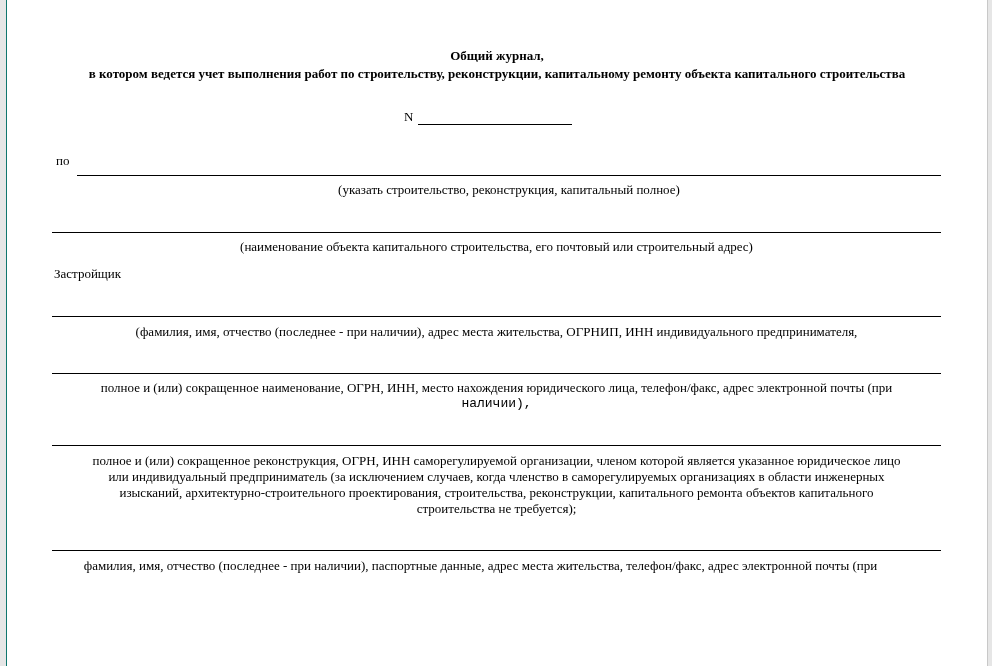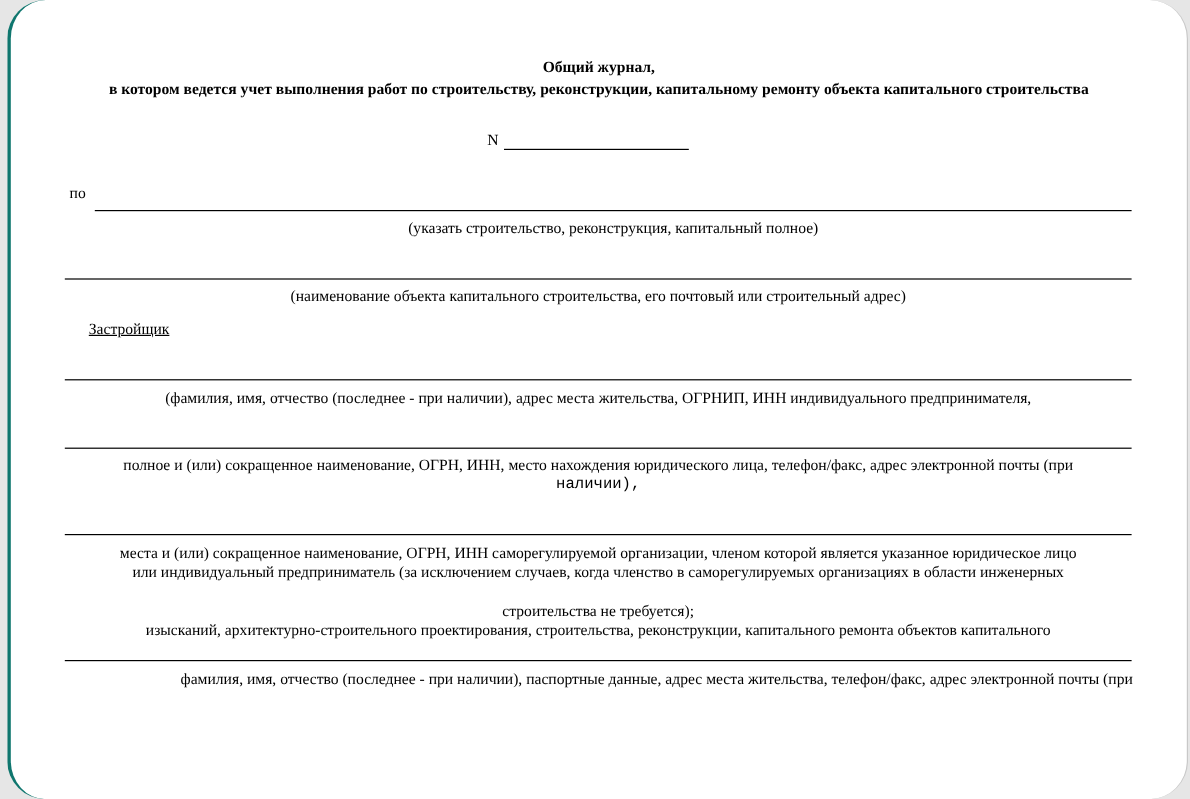--- a/index.html
+++ b/index.html
@@ -16,25 +16,24 @@
       height: 666px;
       background: #e6e6e6;
     }
     .page {
       position: absolute;
       left: 6px;
       top: 0;
       width: 980px;
       height: 666px;
       background: #ffffff;
-      border-left: 3px solid #0f766e;
+      border-left: 1px solid #0f766e;
       border-right: 1px solid #c8c8c8;
       font-family: "Liberation Serif", "DejaVu Serif", serif;
       color: #000;
-      border-radius: 32px;
     }
     .abs { position: absolute; }
     .title {
       left: 0; width: 980px; text-align: center;
       font-weight: bold; font-size: 13px; line-height: 16px;
     }
     .center-text {
       text-align: center; font-size: 13px; line-height: 16px;
     }
     .rule {
@@ -54,32 +53,32 @@
     <div class="abs label" style="left:397px; top:109px;">N</div>
     <div class="rule" style="left:411px; width:154px; top:124px;"></div>
 
     <div class="abs label" style="left:49px; top:153px;">по</div>
     <div class="rule" style="left:70px; width:864px; top:175px;"></div>
     <div class="abs center-text" style="left:70px; width:864px; top:182px;">(указать строительство, реконструкция, капитальный полное)</div>
 
     <div class="rule" style="left:45px; width:889px; top:232px;"></div>
     <div class="abs center-text" style="left:45px; width:889px; top:239px;">(наименование объекта капитального строительства, его почтовый или строительный адрес)</div>
 
-    <div class="abs label" style="left:65px; top:266px;text-decoration:underline;">Застройщик</div>
+    <div class="abs label" style="left:47px; top:266px;">Застройщик</div>
 
     <div class="rule" style="left:45px; width:889px; top:316px;"></div>
     <div class="abs center-text" style="left:45px; width:889px; top:324px;">(фамилия, имя, отчество (последнее - при наличии), адрес места жительства, ОГРНИП, ИНН индивидуального предпринимателя,</div>
 
     <div class="rule" style="left:45px; width:889px; top:373px;"></div>
     <div class="abs center-text" style="left:45px; width:889px; top:380px;">полное и (или) сокращенное наименование, ОГРН, ИНН, место нахождения юридического лица, телефон/факс, адрес электронной почты (при</div>
     <div class="abs center-text" style="left:45px; width:889px; top:396px;font-family:Liberation Mono, monospace;">наличии),</div>
 
     <div class="rule" style="left:45px; width:889px; top:445px;"></div>
-    <div class="abs center-text" style="left:45px; width:889px; top:453px;">места и (или) сокращенное наименование, ОГРН, ИНН саморегулируемой организации, членом которой является указанное юридическое лицо</div>
+    <div class="abs center-text" style="left:45px; width:889px; top:453px;">полное и (или) сокращенное реконструкция, ОГРН, ИНН саморегулируемой организации, членом которой является указанное юридическое лицо</div>
     <div class="abs center-text" style="left:45px; width:889px; top:469px;">или индивидуальный предприниматель (за исключением случаев, когда членство в саморегулируемых организациях в области инженерных</div>
-    <div class="abs center-text" style="left:45px; width:889px; top:485px;margin-top:32px;">изысканий, архитектурно-строительного проектирования, строительства, реконструкции, капитального ремонта объектов капитального</div>
+    <div class="abs center-text" style="left:45px; width:889px; top:485px;">изысканий, архитектурно-строительного проектирования, строительства, реконструкции, капитального ремонта объектов капитального</div>
     <div class="abs center-text" style="left:45px; width:889px; top:501px;">строительства не требуется);</div>
 
     <div class="rule" style="left:45px; width:889px; top:550px;"></div>
-    <div class="abs center-text" style="left:46px; width:889px; top:558px;text-align:right;">фамилия, имя, отчество (последнее - при наличии), паспортные данные, адрес места жительства, телефон/факс, адрес электронной почты (при</div>
+    <div class="abs center-text" style="left:29px; width:889px; top:558px;">фамилия, имя, отчество (последнее - при наличии), паспортные данные, адрес места жительства, телефон/факс, адрес электронной почты (при</div>
 
   </div>
 </div>
 
 </body></html>

